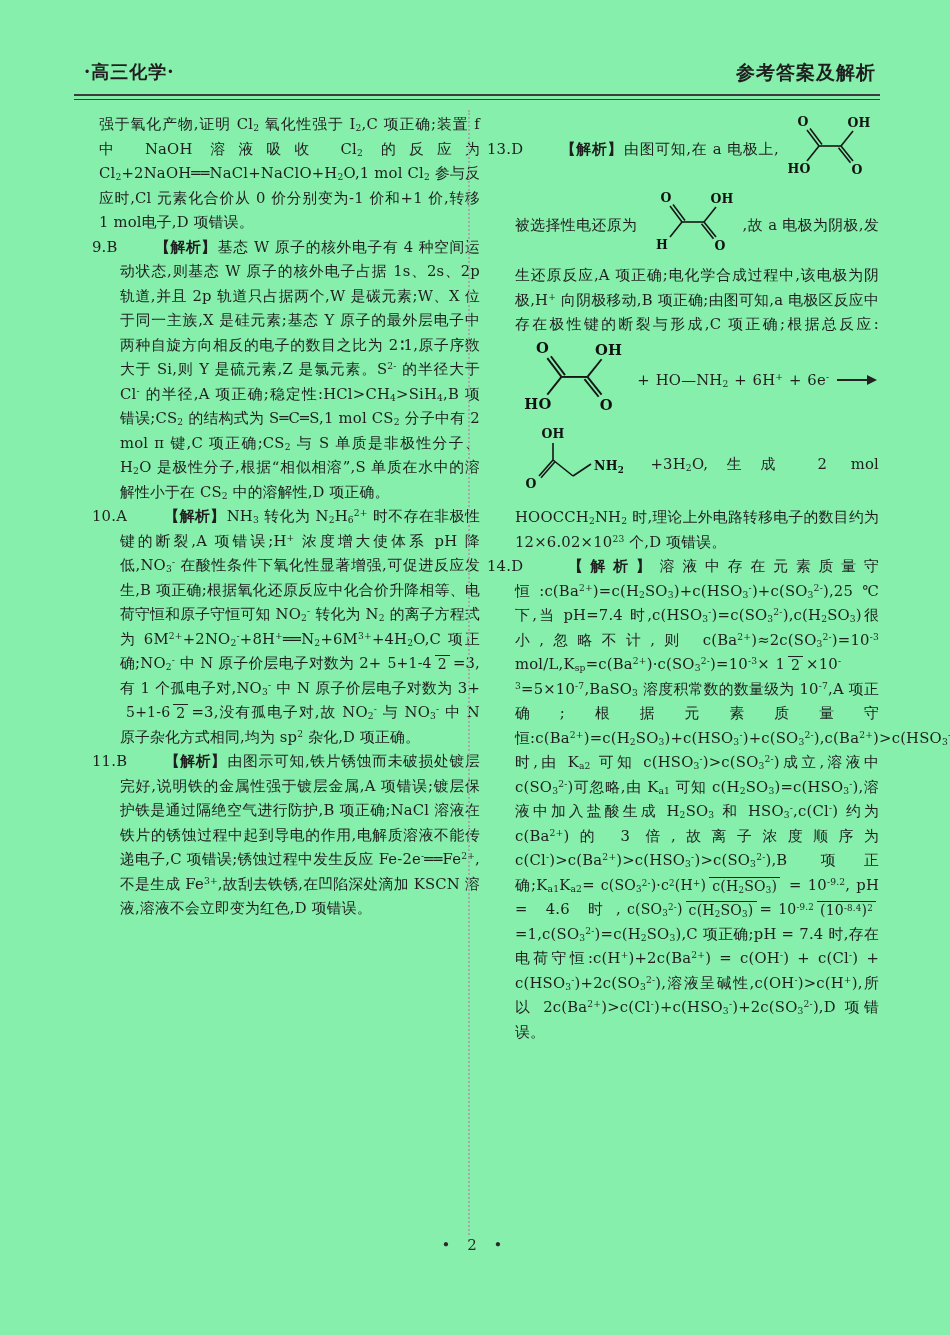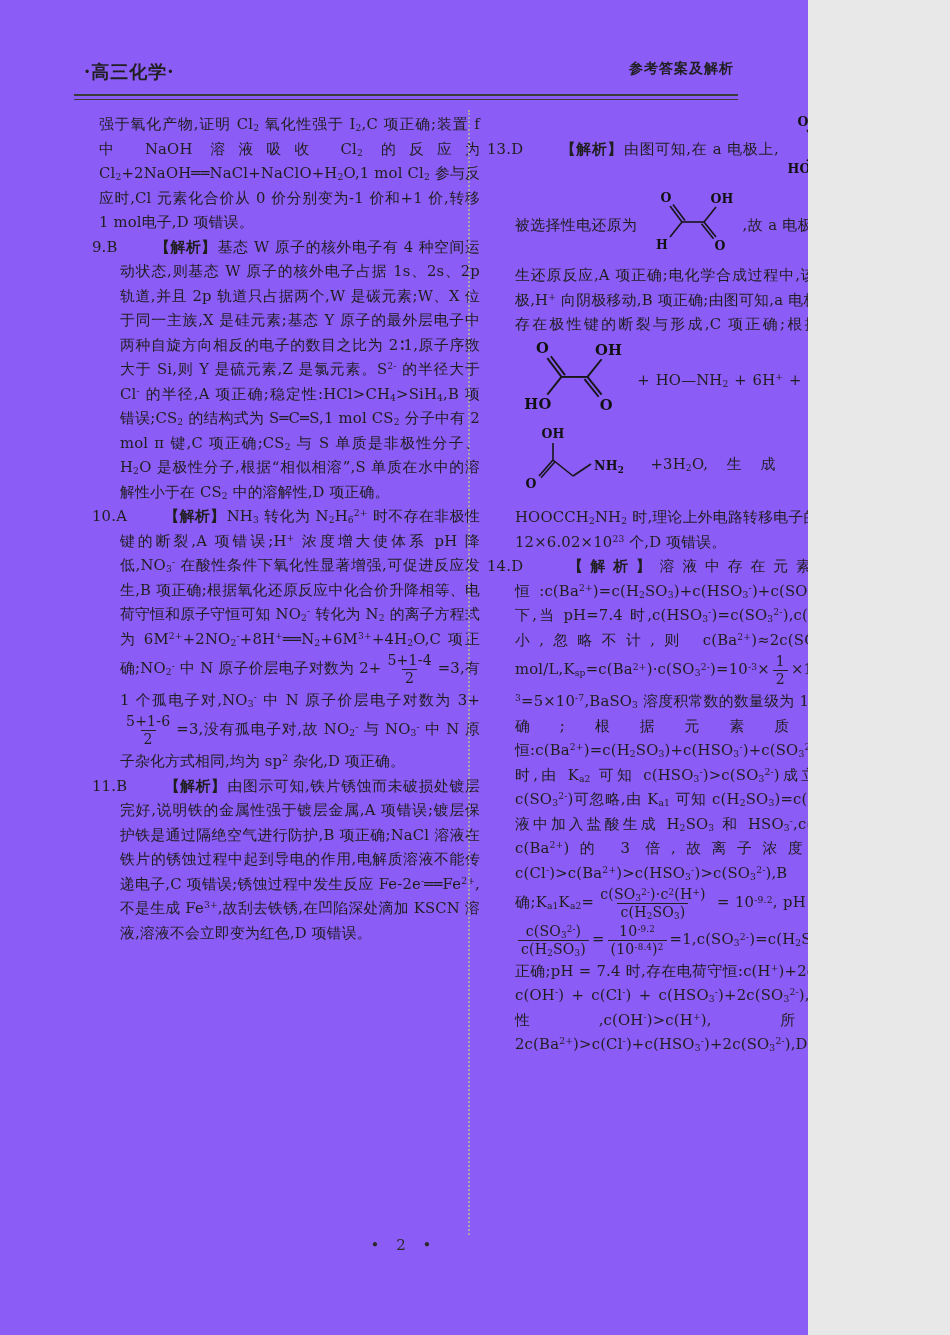--- a/index.html
+++ b/index.html
@@ -1,36 +1,36 @@
 <!DOCTYPE html>
 <html><head>
 <meta charset="utf-8">
 <style>
   html,body{margin:0;padding:0;background:#e8e8e8;}
   .page{
-    position:relative;width:808px;height:1335px;background:#8b5cf6;overflow:hidden;
+    position:relative;width:950px;height:1335px;background:#86efac;overflow:hidden;
     font-family:"DejaVu Serif","Liberation Serif",serif;color:#1f1f1f;
   }
   .h-left{position:absolute;left:84px;top:60px;font-size:18px;font-weight:700;letter-spacing:1px;}
-  .h-right{position:absolute;right:74px;top:60px;font-size:14px;font-weight:700;letter-spacing:1px;margin-left:14px;}
+  .h-right{position:absolute;right:74px;top:60px;font-size:19px;font-weight:700;letter-spacing:1px;margin-left:14px;}
   .header-rule{position:absolute;left:74px;right:70px;top:94px;height:3px;
     border-top:2.5px solid #3b3b3b;border-bottom:1.5px solid #3b3b3b;}
   .col{position:absolute;top:112px;font-size:14.8px;line-height:24.5px;text-align:justify;letter-spacing:0.2px;}
   .col-left{left:92px;width:388px;}
   .col-right{left:487px;width:392px;}
   .divider{position:absolute;left:468px;top:110px;height:1125px;border-left:2px dotted #a8a8a8;}
   .footer{position:absolute;left:0;right:0;top:1236px;text-align:center;font-size:15px;letter-spacing:6px;color:#2a2a2a;}
   .item{padding-left:28px;text-indent:-28px;margin:0;}
   .cont{padding-left:7px;margin:0;}
   .qnum{margin-right:9px;}
   .tag{font-weight:700;margin-right:1px;margin-left:28px;}
   sub,sup{font-size:0.62em;line-height:0;}
   sup{vertical-align:0.5em;}
   sub{vertical-align:-0.2em;}
-  .frac{display:inline-flex;flex-direction:column;align-items:center;vertical-align:middle;
+  .frac{display:inline-flex;flex-direction:row;align-items:flex-start;vertical-align:middle;
     margin:1px 3px;line-height:1.2;font-size:0.95em;text-indent:0;}
   .frac .num{padding:0 3px;}
   .frac .den{border-top:1.3px solid #222;padding:0 3px;}
   .struct{display:inline-block;vertical-align:middle;margin:1px 4px;text-indent:0;}
   .struct svg text{font-family:"DejaVu Serif","Liberation Serif",serif;font-weight:700;}
   .arrow{display:inline-block;position:relative;width:38px;height:2px;background:#222;
     vertical-align:middle;margin:0 4px 0 2px;}
   .arrow:after{content:"";position:absolute;right:-2px;top:-4.5px;
     border-left:10px solid #222;border-top:5.5px solid transparent;border-bottom:5.5px solid transparent;}
 </style>

